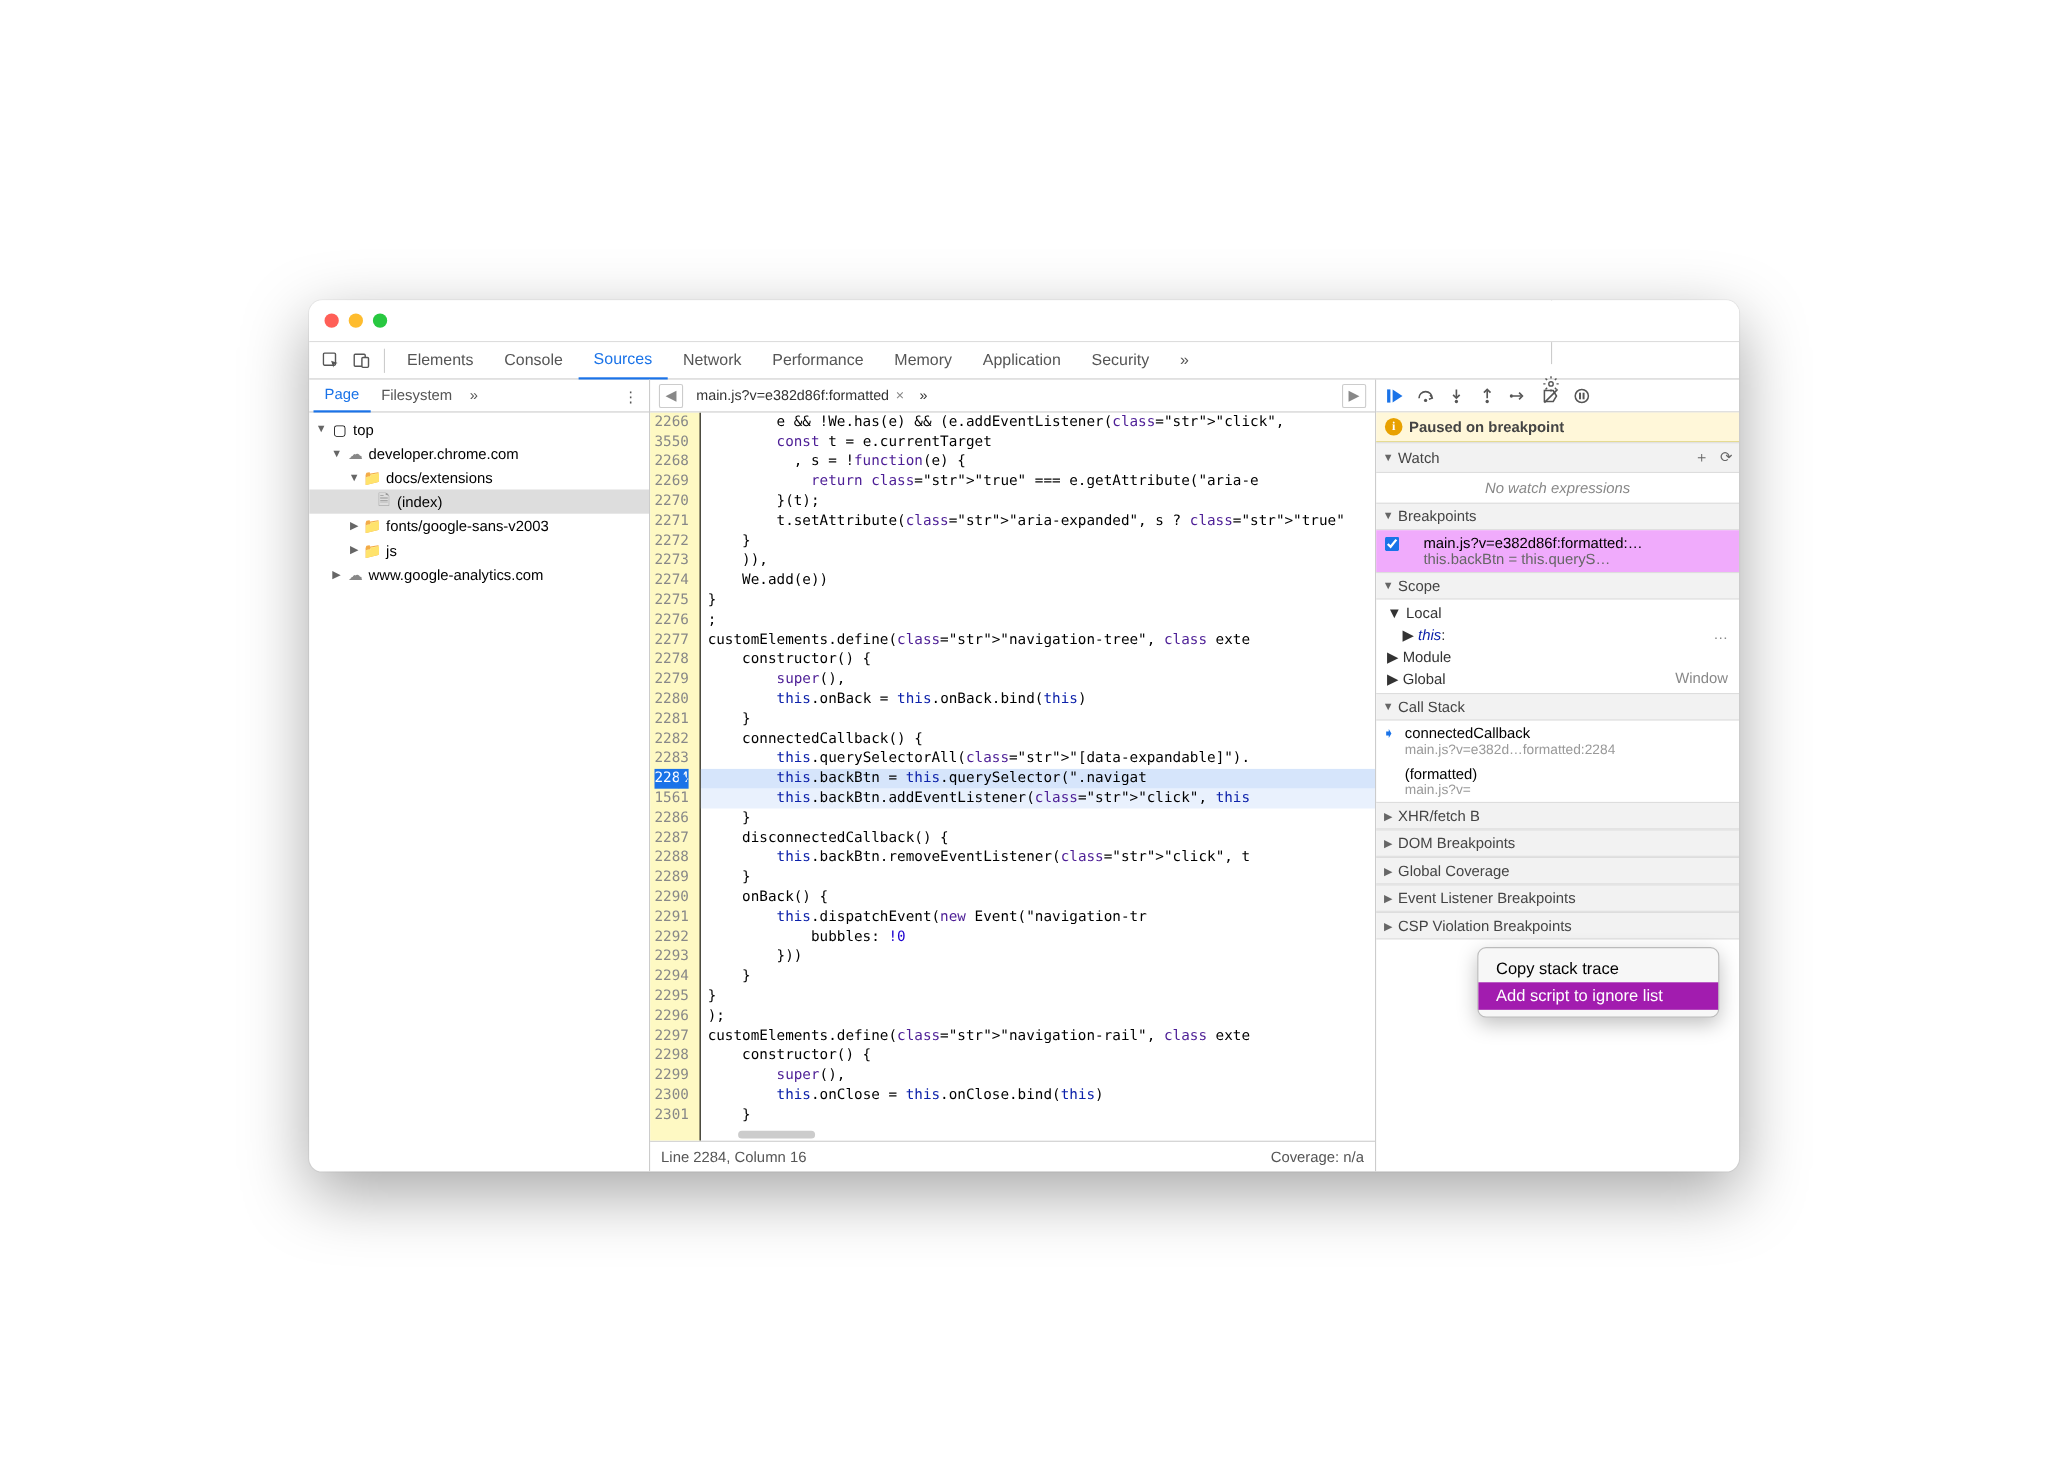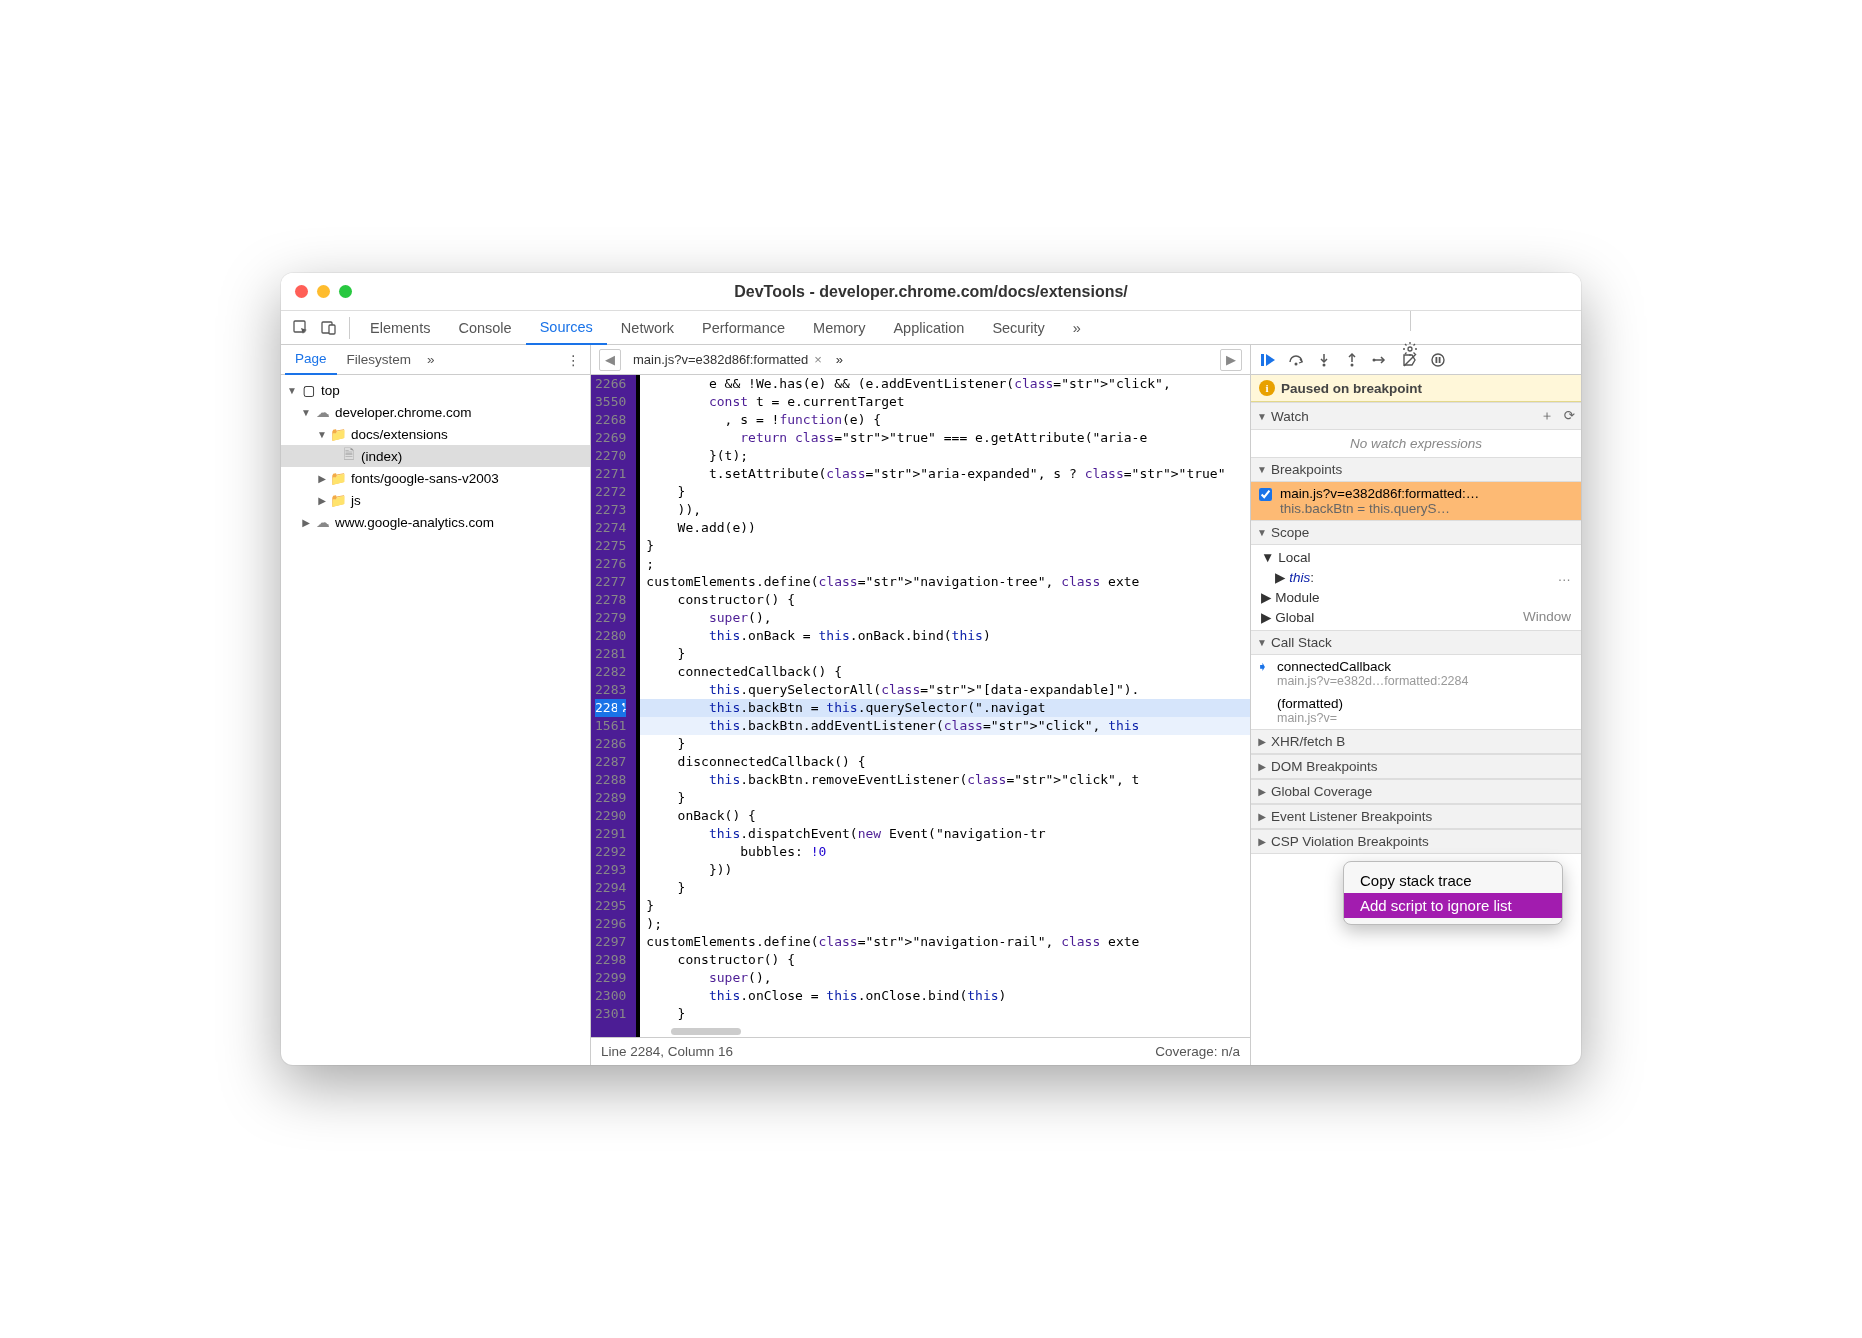--- a/index.html
+++ b/index.html
@@ -65,21 +65,21 @@
   .ico { width:16px;height:16px;display:flex;align-items:center;justify-content:center;}
   .folder{color:#5f9dd9;} .file{color:#999;} .cloud{color:#888;}
   
   
   .mid { flex:1; display:flex; flex-direction:column; border-right:1px solid #ccc; min-width:0;}
   .mid-tabs { height:30px;border-bottom:1px solid #ccc;display:flex;align-items:center;padding:0 4px;font-size:13px;color:#333;}
   .mid-tabs .nav-arrow{width:22px;height:22px;border:1px solid #ccc;display:flex;align-items:center;justify-content:center;border-radius:2px;margin:0 4px;color:#888;}
   .mid-tabs .filetab{padding:0 8px;height:30px;display:flex;align-items:center;gap:6px;}
   .mid-tabs .more{margin-left:auto;}
   .code-wrap { flex:1; display:flex; font-family: Menlo,Monaco,Consolas,monospace; font-size:13px; overflow:hidden; position:relative;}
-  .gutter { background:#4c1d95;color:#888;text-align:right;padding:0 10px 0 4px;border-right:4px solid #000000;user-select:none;}
+  .gutter { background:#fef9c3;color:#888;text-align:right;padding:0 10px 0 4px;border-right:1px solid #000000;user-select:none;}
   .gutter div{height:18px;line-height:18px;}
   .gutter .cur{background:#1a73e8;color:#fff;position:relative;}
   .gutter .cur::after{content:"";position:absolute;right:-8px;top:0;border:9px solid transparent;border-left:8px solid #1a73e8;}
   .code { flex:1; overflow:hidden; white-space:pre; }
   .code div{height:18px;line-height:18px;padding-left:6px;}
   .code .cur{background:#d6e5fb;}
   .code .bp{background:#e9f1fd;}
   .code .kw{color:#4c1d95;} .code .this{color:#0d22aa;} .code .num{color:#1c00cf;}
   .scrollbar-h{position:absolute;bottom:2px;left:80px;width:70px;height:7px;background:#ccc;border-radius:4px;}
   .status { height:28px;border-top:1px solid #ccc;display:flex;align-items:center;padding:0 10px;font-size:13.5px;color:#555;}
@@ -89,21 +89,21 @@
   .right { width: 330px; display:flex;flex-direction:column;font-size:13.5px;overflow:hidden;}
   .dbg-toolbar{height:30px;border-bottom:1px solid #ccc;display:flex;align-items:center;gap:2px;padding:0 4px;color:#555;}
   .dbg-toolbar .btn{width:26px;height:26px;display:flex;align-items:center;justify-content:center;}
   .dbg-toolbar .btn.resume{color:#1a73e8;}
   .paused-banner{background:#fff7d9;border-bottom:1px solid #e3d88a;padding:5px 8px;display:flex;align-items:center;gap:6px;color:#444;font-weight:600;}
   .paused-banner .info{width:16px;height:16px;background:#e8a100;color:#fff;border-radius:50%;font-size:11px;display:flex;align-items:center;justify-content:center;font-family:serif;font-weight:bold;}
   .sect-head{background:#f2f2f2;border-top:1px solid #ddd;border-bottom:1px solid #ddd;padding:4px 6px;display:flex;align-items:center;gap:4px;color:#444;}
   .sect-head .tri{color:#666;}
   .sect-body{padding:3px 0;}
   .watch-empty{text-align:center;font-style:italic;color:#888;padding:6px 0;}
-  .bp-item{background:#fdba74;padding:4px 8px;display:flex;gap:8px;align-items:flex-start;}
+  .bp-item{background:#f0abfc;padding:4px 8px;display:flex;gap:22px;align-items:flex-start;}
   .bp-item input{margin-top:2px;accent-color:#1a73e8;}
   .bp-item .bp-lines{flex:1;overflow:hidden;}
   .bp-item .bp-loc{white-space:nowrap;overflow:hidden;text-overflow:ellipsis;}
   .bp-item .bp-code{color:#666;white-space:nowrap;overflow:hidden;text-overflow:ellipsis;}
   .scope-row{padding:2px 10px;display:flex;justify-content:space-between;}
   .scope-row .k{color:#333;} .scope-row .v{color:#888;}
   .callstack-item{padding:4px 8px;}
   .callstack-item.cur{position:relative;}
   .callstack-item.cur::before{content:"➧";position:absolute;left:6px;top:4px;color:#1a73e8;font-size:13px;}
   .callstack-item .fn{padding-left:18px;}
@@ -119,21 +119,20 @@
 <body>
 
 <div class="window">
 
   <div class="titlebar">
     <div class="traffic">
       <div class="dot red"></div>
       <div class="dot yellow"></div>
       <div class="dot green"></div>
     </div>
-    <div class="title">DevTools - developer.chrome.com/docs/extensions/</div>
   </div>
 
   <div class="toolbar">
     <div class="icon-btn">
       <svg width="16" height="16" viewBox="0 0 16 16">
           <rect x="1" y="1" width="11" height="11" fill="none" stroke="#555" stroke-width="1.3" rx="1"></rect>
           <path d="M8 8 L14 10 L11 11 L10 14 Z" fill="#555"></path>
         </svg>
     </div>
     <div class="icon-btn">

